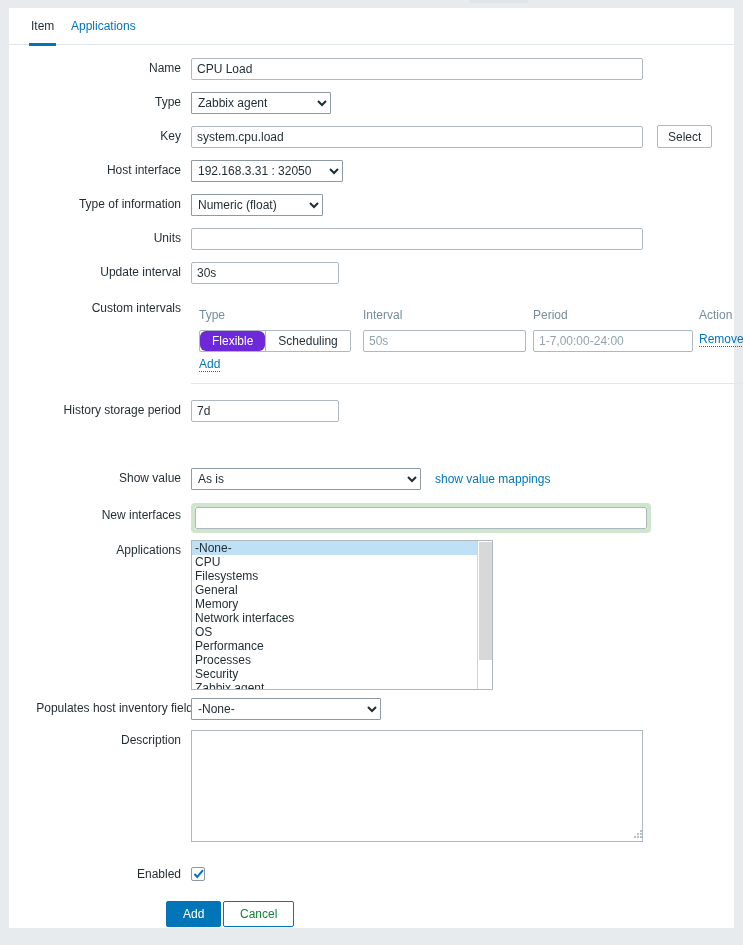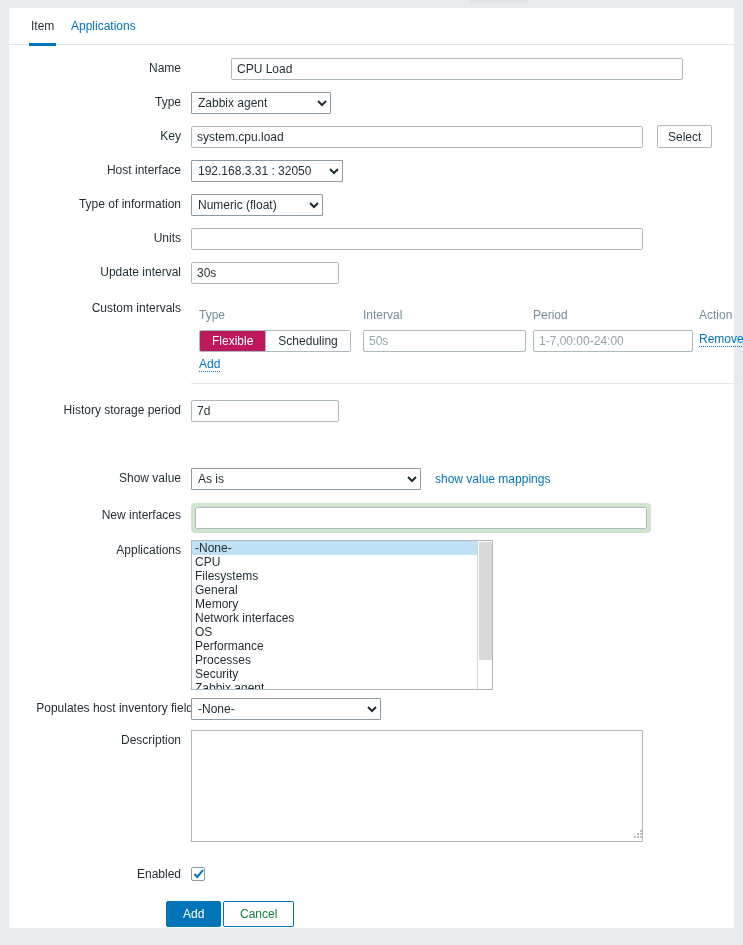--- a/index.html
+++ b/index.html
@@ -167,22 +167,23 @@
   .toggle > span {
     display: inline-block;
     line-height: 20px;
     font-size: 12px;
     padding: 0 12px;
     cursor: pointer;
     background: #fff;
     color: #1f2c33;
   }
   .toggle > span.on {
-    background: #be185d;
+    background: #6d28d9;
     color: #ffffff;
+    border-radius: 6px;
   }
   .toggle > span + span { border-left: 1px solid #aeb8bf; }
 
   
   .listbox {
     position: absolute;
     left: 190px;
     box-sizing: border-box;
     border: 1px solid #aeb8bf;
     background: #fff;
@@ -291,21 +292,21 @@
 
 <div class="card">
 
   <div class="tabs">
     <div class="tab active" id="tab-item">Item</div>
     <div class="tab" id="tab-pre">Applications</div>
   </div>
 
   <div class="row" style="top:50px">
     <div class="lbl">Name</div>
-    <div class="fld"><input class="txt" style="width: 452px; margin-left: 40px;" value="CPU Load"></div>
+    <div class="fld"><input class="txt" style="width: 452px;" value="CPU Load"></div>
   </div>
 
   <div class="row" style="top:84px">
     <div class="lbl">Type</div>
     <div class="fld"><select class="sel" style="width:140px">
       <option>Zabbix agent</option>
     </select></div>
   </div>
 
   <div class="row" style="top:118px">

